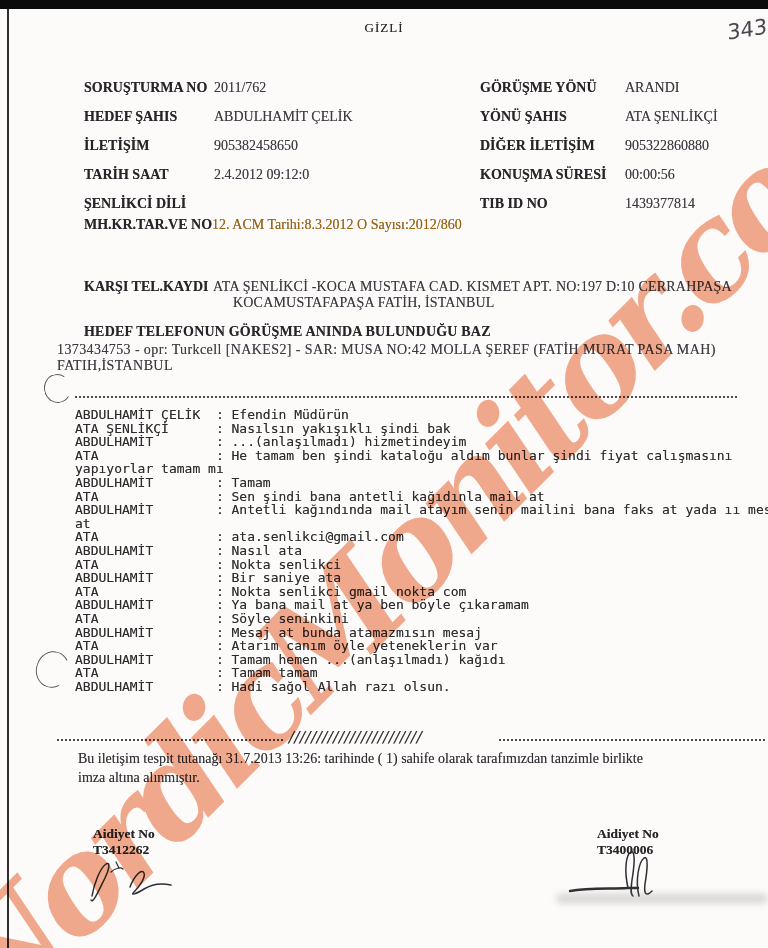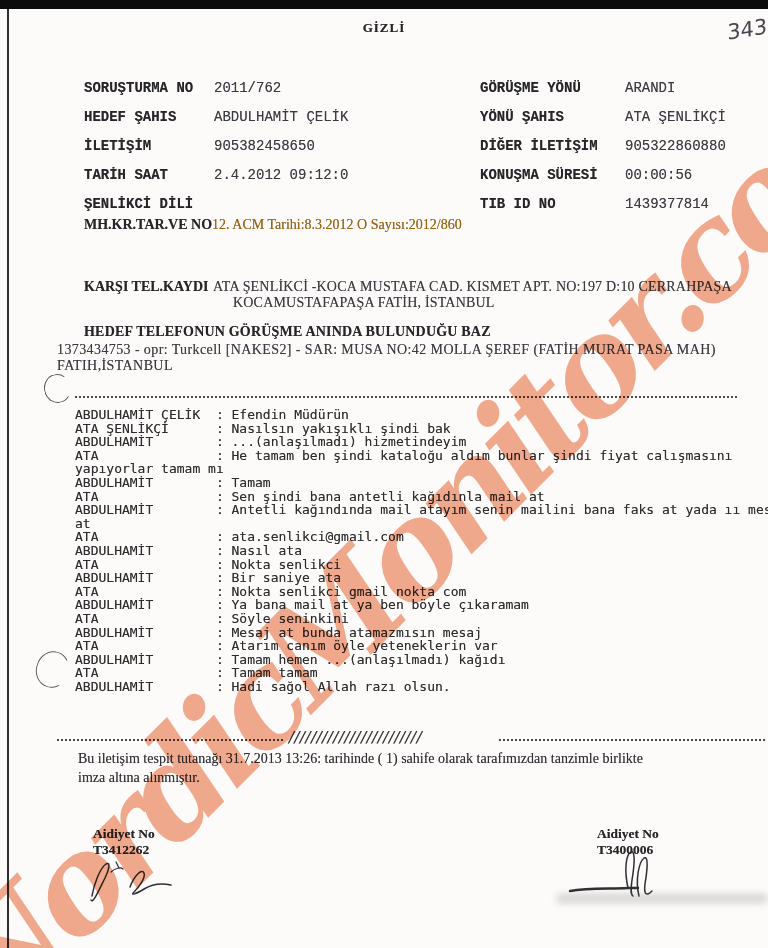--- a/index.html
+++ b/index.html
@@ -6,27 +6,27 @@
   .page{
     position:relative;width:768px;height:948px;overflow:hidden;
     background:#fcfbf9;
     font-family:"Liberation Serif",serif;
     color:#26262a;
     text-shadow:0 0 .4px rgba(20,20,20,.45);
   }
   .topbar{position:absolute;top:0;left:0;width:768px;height:9px;background:#0b0b0b;}
   .leftline{position:absolute;top:9px;left:7px;width:2px;height:939px;background:#2e2e2e;}
   .gizli{position:absolute;top:20px;left:0;width:100%;text-align:center;
-         font-weight:bold;font-size:13px;letter-spacing:1px;}
+         font-weight:normal;font-size:13px;letter-spacing:1px;}
   .pagenum{position:absolute;top:16px;left:727px;width:60px;
            font-family:"DejaVu Sans",sans-serif;font-size:21px;color:#45454d;
            transform:rotate(-9deg) skewX(-8deg);text-shadow:none;}
   .title{position:absolute;top:48px;left:0;width:100%;text-align:center;
          font-weight:bold;font-size:13.5px;letter-spacing:.4px;}
-  .row{position:absolute;left:84px;width:676px;height:20px;font-size:14px;white-space:nowrap;font-family:Liberation Mono, monospace;}
+  .row{position:absolute;left:84px;width:676px;height:20px;font-size:14px;white-space:nowrap;}
   .row .l1{position:absolute;left:0;font-weight:bold;}
   .row .v1{position:absolute;left:130px;color:#3a3a42;}
   .row .l2{position:absolute;left:396px;font-weight:bold;}
   .row .v2{position:absolute;left:541px;color:#3a3a42;}
   .r1{top:80px}.r2{top:109px}.r3{top:138px}.r4{top:167px}.r5{top:196px}
   .inline-row{position:absolute;left:84px;width:676px;font-size:14px;white-space:nowrap;}
   .inline-row .lbl{font-weight:bold;}
   .inline-row .val{color:#a16207;}
   .mh{top:217px}
   .hedef{top:247px}

